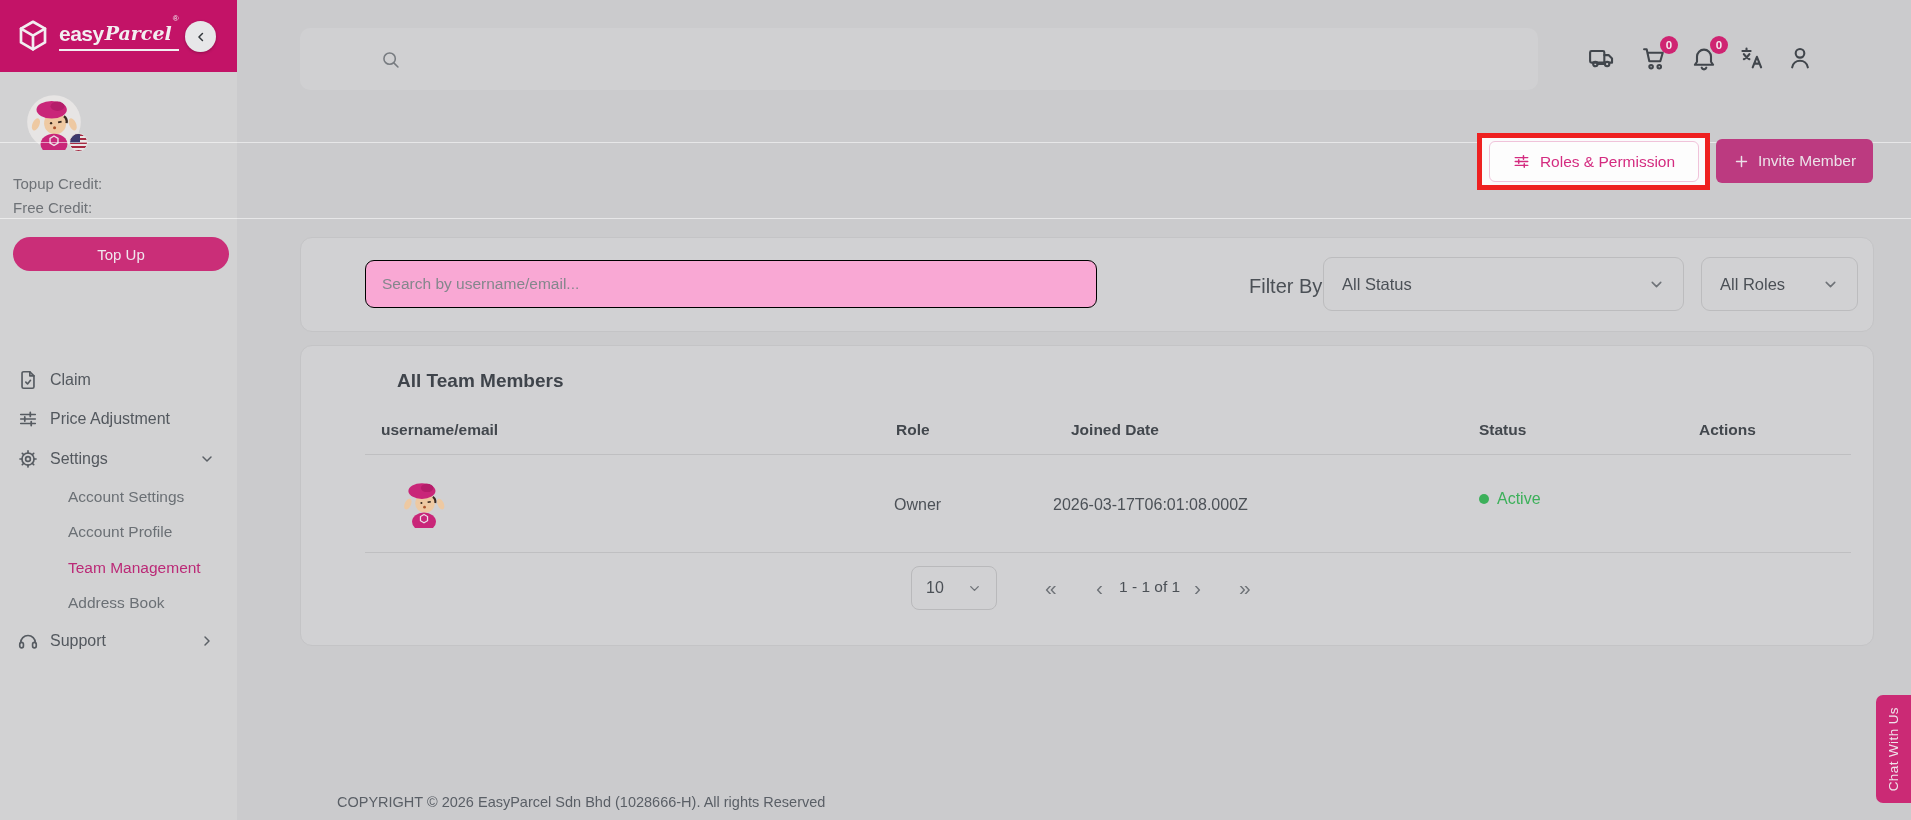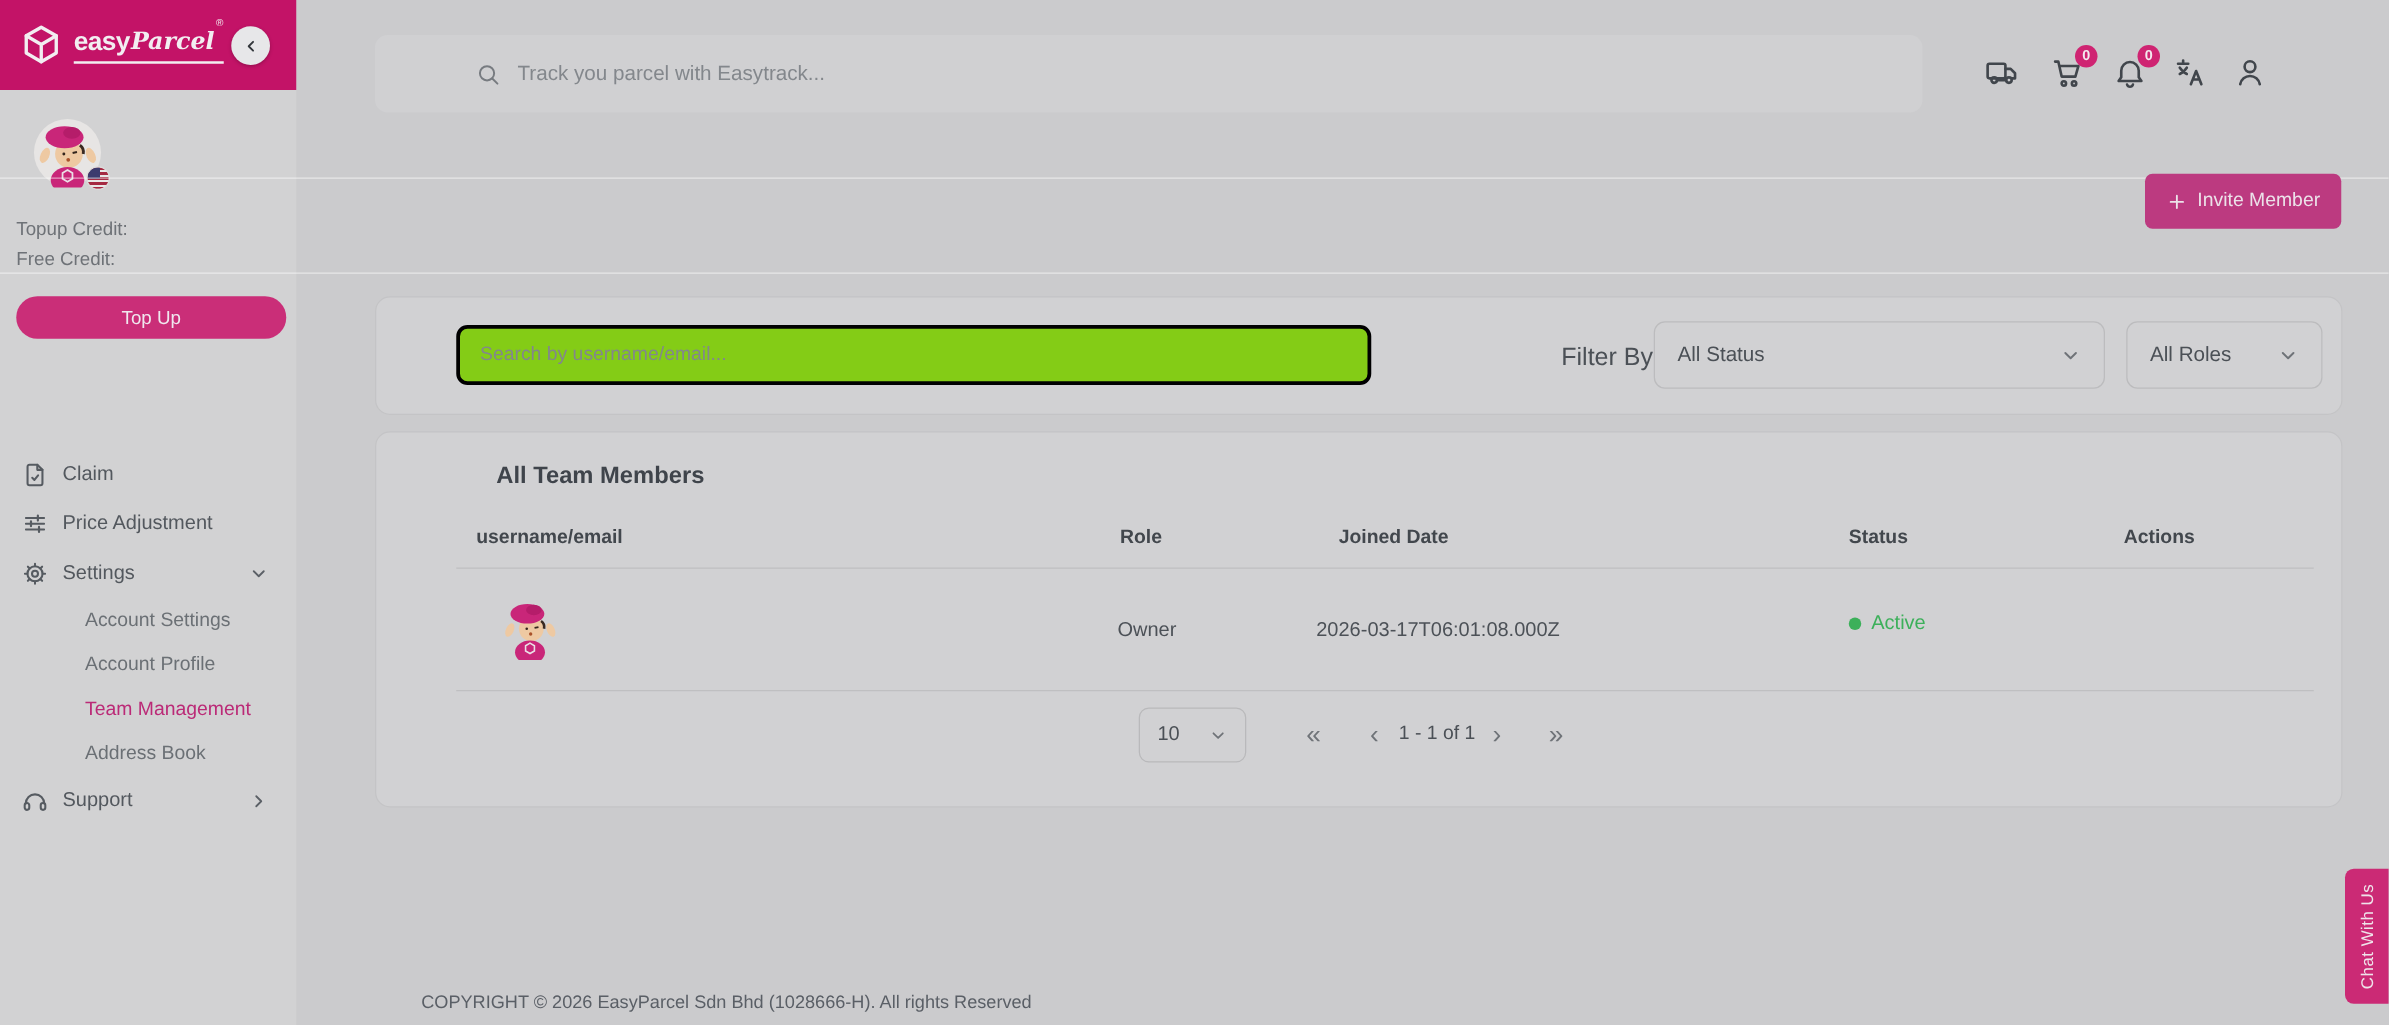--- a/index.html
+++ b/index.html
@@ -68,21 +68,21 @@
   .roles-btn { width:210px; height:41px; background:#fdfdfd; border:1px solid #f0c3da; border-radius:6px; color:#d42c80; display:flex; align-items:center; justify-content:center; gap:9px; font-size:15.5px; cursor:pointer; }
   .roles-btn svg { width:19px; height:19px; }
   .invite-btn { position:absolute; left:1716px; top:139px; width:157px; height:44px; background:#bc3a80; border-radius:6px; color:#ece2e9; display:flex; align-items:center; justify-content:center; gap:8px; font-size:15.5px; cursor:pointer; }
   .invite-btn svg { width:17px; height:17px; }
 
   
   .card { position:absolute; left:300px; width:1574px; background:#d1d1d3; border:1px solid #c4c4c6; border-radius:12px; }
   .filter-card { top:237px; height:95px; }
   .table-card { top:345px; height:301px; }
 
-  .member-search { position:absolute; left:64px; top:22px; width:732px; height:48px; border:3px solid #000000; border-radius:9px; display:flex; align-items:center; padding:0 16px; background:#84cc16; }
+  .member-search { position:absolute; left:64px; top:22px; width:732px; height:48px; border:1px solid #000000; border-radius:9px; display:flex; align-items:center; padding:0 16px; background:#f9a8d4; }
   .member-search input { width:100%; border:none; outline:none; background:transparent; font-size:15.5px; color:#53585e; font-family:inherit; }
   .member-search input::placeholder { color:#83878c; }
 
   .filterby-label { position:absolute; left:948px; top:37px; font-size:20px; color:#4b5056; }
   .select-box { position:absolute; top:19px; height:54px; border:1px solid #bcbcbe; border-radius:9px; display:flex; align-items:center; justify-content:space-between; padding:0 18px; cursor:pointer; background:#d1d1d3; }
   .select-status { left:1022px; width:361px; }
   .select-roles { left:1400px; width:157px; }
   .select-box .sel-val { font-size:16.5px; color:#4b5056; }
   .select-box svg { width:17px; height:17px; color:#6f7artefact; color:#6f7378; }
 
@@ -226,21 +226,20 @@
           </svg>
       </span>
     </div>
   </div>
 
   <div class="topbar-search">
     <svg class="stroke" viewBox="0 0 24 24">
         <circle cx="11" cy="11" r="6.5"></circle>
         <path d="M15.8 15.8L20.5 20.5"></path>
       </svg>
-    <input type="text" placeholder="Track you parcel with Easytrack..." style="">
   </div>
 
   <div class="top-ico ico-truck">
     <svg class="stroke" viewBox="0 0 24 24">
         <rect x="1.8" y="6" width="12.2" height="10" rx="1.2"></rect>
         <path d="M14 9.5h3.6l3 3V16h-2"></path>
         <circle cx="6.3" cy="17.2" r="1.9"></circle>
         <circle cx="16.4" cy="17.2" r="1.9"></circle>
         <path d="M8.2 17.2h6.3"></path>
       </svg>
@@ -269,20 +268,29 @@
   <div class="top-ico ico-user">
     <svg class="stroke" viewBox="0 0 24 24">
         <circle cx="12" cy="8" r="3.7"></circle>
         <path d="M5.3 20a6.8 6.8 0 0 1 13.4 0"></path>
       </svg>
   </div>
 
   <div class="hline hline1"></div>
   <div class="hline hline2"></div>
 
+  <div class="roles-annotation">
+    <div class="roles-btn">
+      <svg class="stroke" viewBox="0 0 24 24">
+          <path d="M4 7h16M4 12h16M4 17h16" stroke-width="1.6"></path>
+          <path d="M14.5 4.8v4.4M8.5 9.8v4.4M15.5 14.8v4.4" stroke-width="1.9"></path>
+        </svg>
+      <span>Roles &amp; Permission</span>
+    </div>
+  </div>
   <div class="invite-btn">
     <svg class="stroke" viewBox="0 0 24 24">
         <path d="M12 5v14M5 12h14" stroke-width="2.1"></path>
       </svg>
     <span>Invite Member</span>
   </div>
 
   <div class="card filter-card">
     <div class="member-search">
       <input type="text" placeholder="Search by username/email..." style="">

